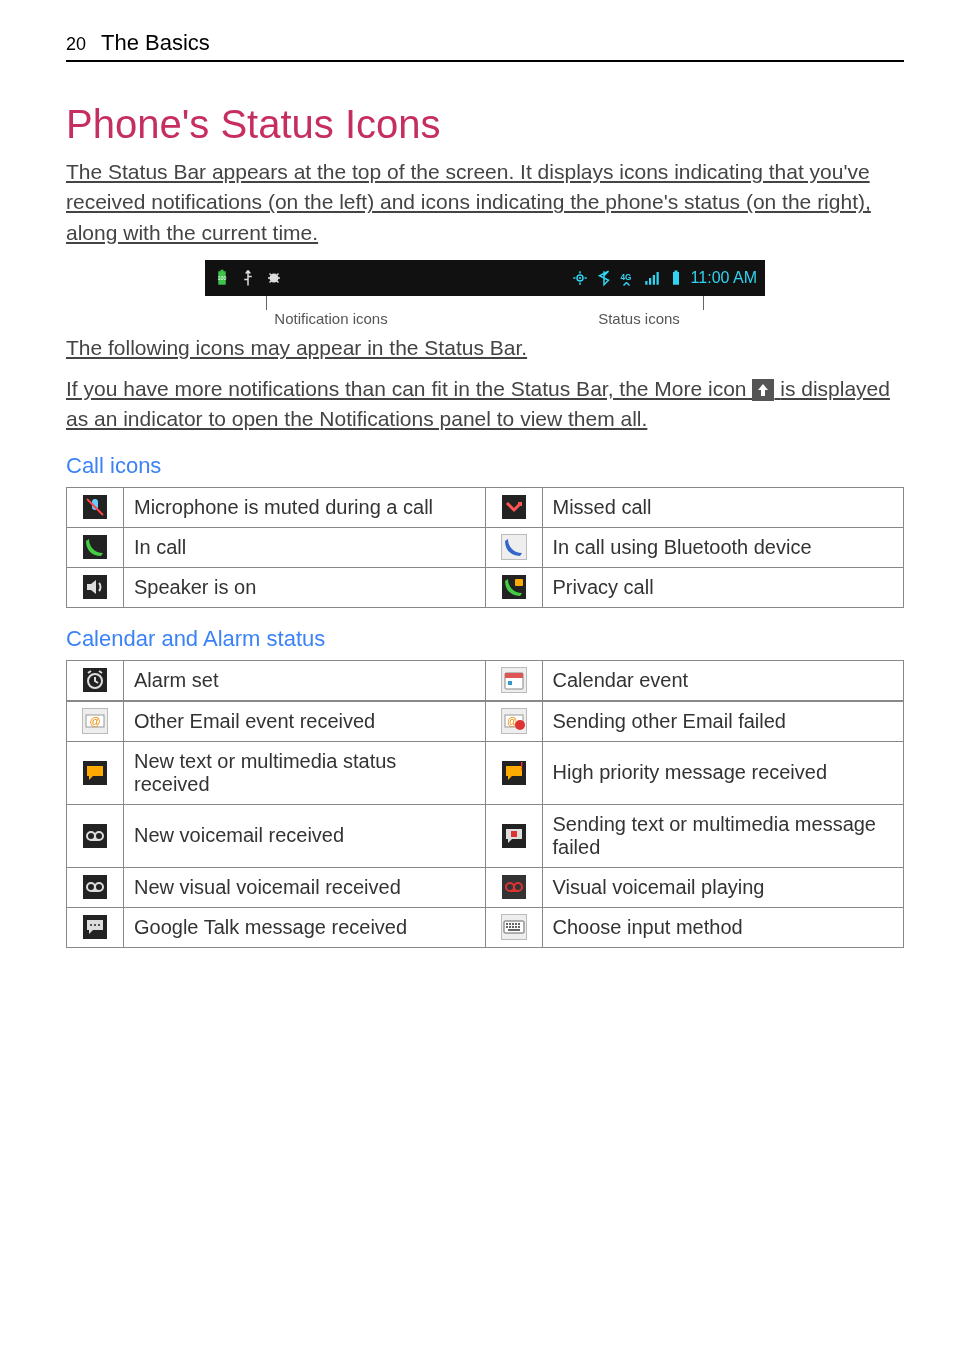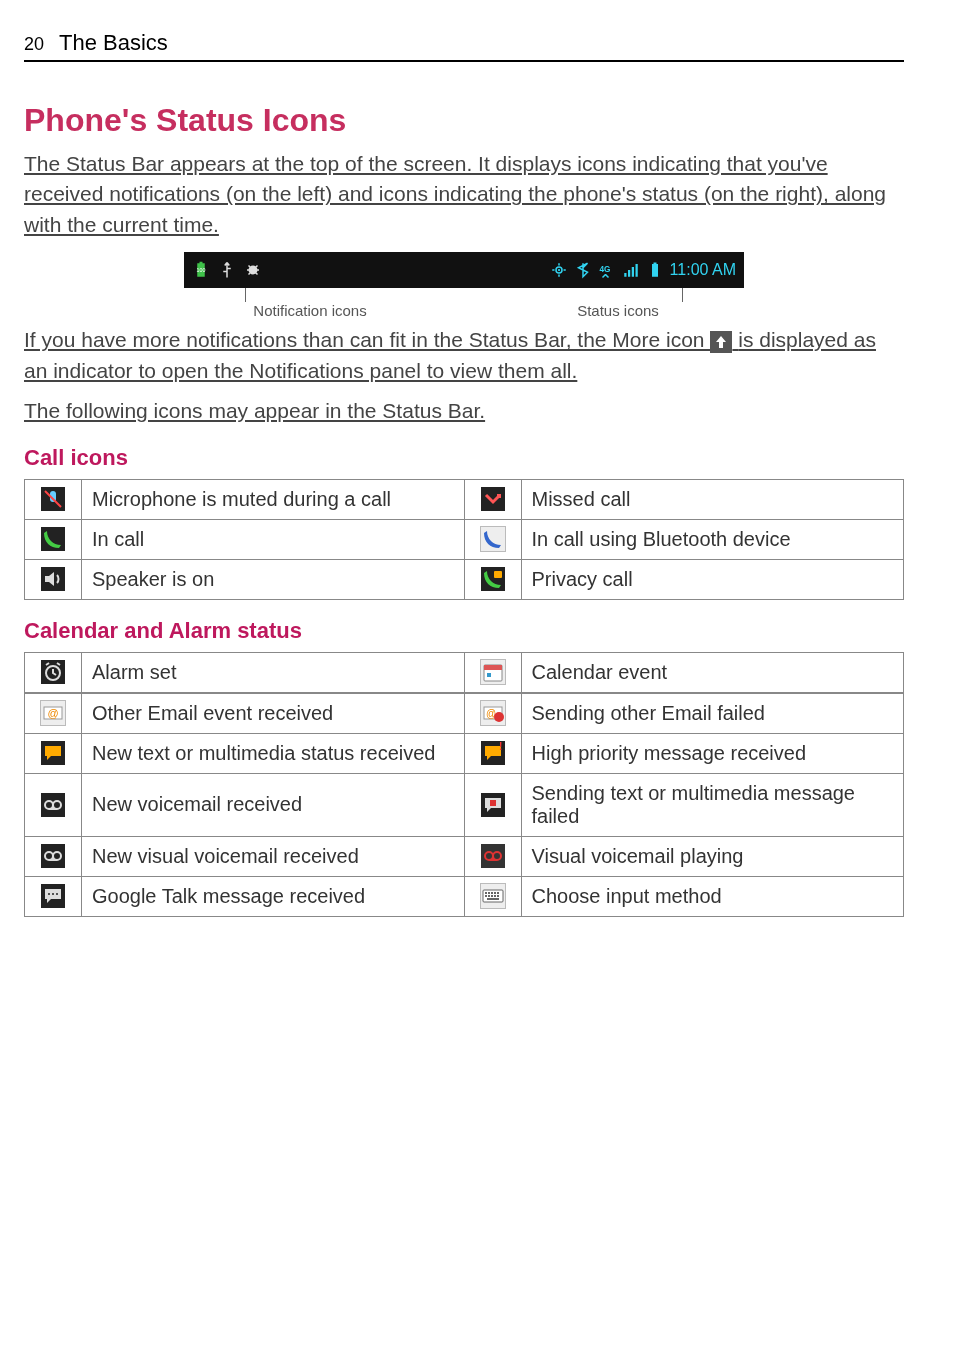--- a/index.html
+++ b/index.html
@@ -3,41 +3,41 @@
 <meta charset="utf-8">
 <style>
   body {
     margin: 0;
     padding: 0;
     font-family: Arial, Helvetica, sans-serif;
     background: #fff;
     width: 954px;
   }
   .page {
-    padding: 30px 50px 50px 24px;
+    padding: 30px 50px 50px 66px;
   }
   .header-row {
     display: flex;
     align-items: baseline;
     border-bottom: 2px solid #000;
     padding-bottom: 4px;
     margin-bottom: 40px;
   }
   .page-num {
     font-size: 18px;
     margin-right: 15px;
   }
   .chapter {
     font-size: 22px;
     font-weight: 300;
   }
   .h1 {
     color: #c62e5f;
-    font-size: 32px;
-    font-weight: 700;
+    font-size: 40px;
+    font-weight: 400;
     margin-bottom: 10px;
   }
   .body-text {
     font-size: 21px;
     color: #444;
     line-height: 1.45;
     margin: 6px 0 10px 0;
     font-weight: 300;
     text-decoration: underline;
   }
@@ -77,23 +77,23 @@
     justify-content: space-between;
     font-size: 15px;
     color: #555;
     font-weight: 300;
   }
   .sb-captions span { width: 45%; text-align: center; }
   .sb-tick {
     width: 1px; height: 14px; background: #666; margin: 0 auto;
   }
   .h2 {
-    color: #be185d;
+    color: #3b82f6;
     font-size: 22px;
-    font-weight: 700;
+    font-weight: 400;
     margin: 18px 0 8px 0;
   }
   table.icon-table {
     width: 100%;
     border-collapse: collapse;
     table-layout: fixed;
   }
   table.icon-table td {
     border: 1px solid #888;
     padding: 8px 10px;
@@ -204,32 +204,32 @@
       <div style="width:22%">
           <div class="sb-tick"></div>
         </div>
     </div>
     <div class="sb-captions">
       <span>Notification icons</span>
       <span>Status icons</span>
     </div>
   </div>
 
+  <p class="body-text">The following icons may appear in the Status Bar.</p>
+
   <p class="body-text">
     <span>If you have more notifications than can fit in the Status Bar, the More icon </span>
     <span class="more-icon">
       <svg viewBox="0 0 22 22">
           <rect width="22" height="22" fill="#555"></rect>
           <path d="M11 5l-5 6h3v6h4v-6h3z" fill="#fff"></path>
         </svg>
     </span>
     <span> is displayed as an indicator to open the Notifications panel to view them all.</span>
   </p>
-
-  <p class="body-text">The following icons may appear in the Status Bar.</p>
 
   <div class="h2">Call icons</div>
   <table class="icon-table">
     <tbody>
         <tr>
       <td class="icon-cell"><span class="mini-icon"><svg viewBox="0 0 24 24">
                 <rect width="24" height="24" fill="#222"></rect>
                 <path d="M12 4a3 3 0 013 3v5a3 3 0 01-6 0V7a3 3 0 013-3z" fill="#6cf"></path>
                 <path d="M4 4l16 16" stroke="#f44" stroke-width="2"></path>
               </svg></span></td>

